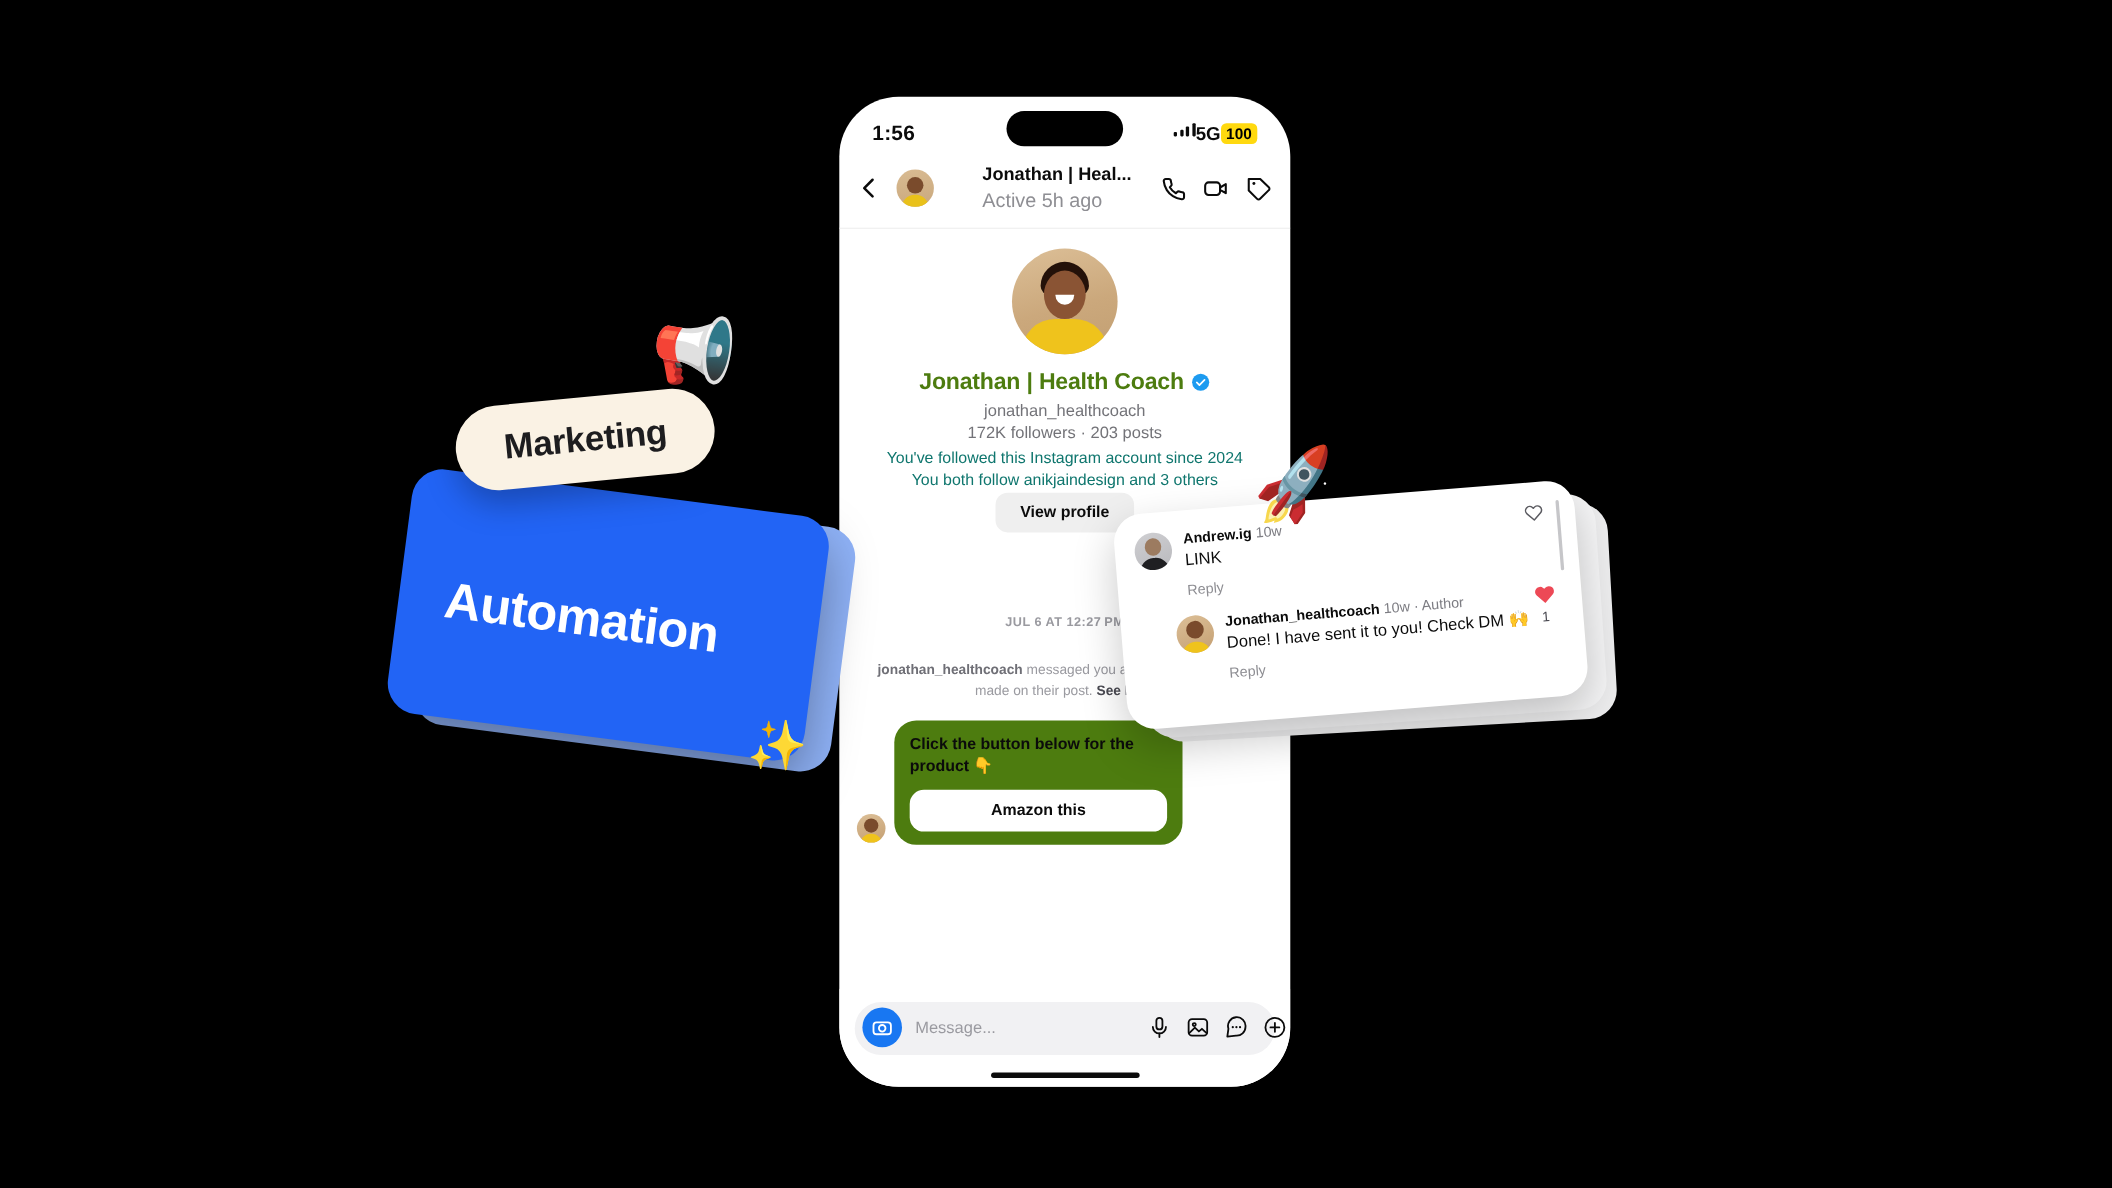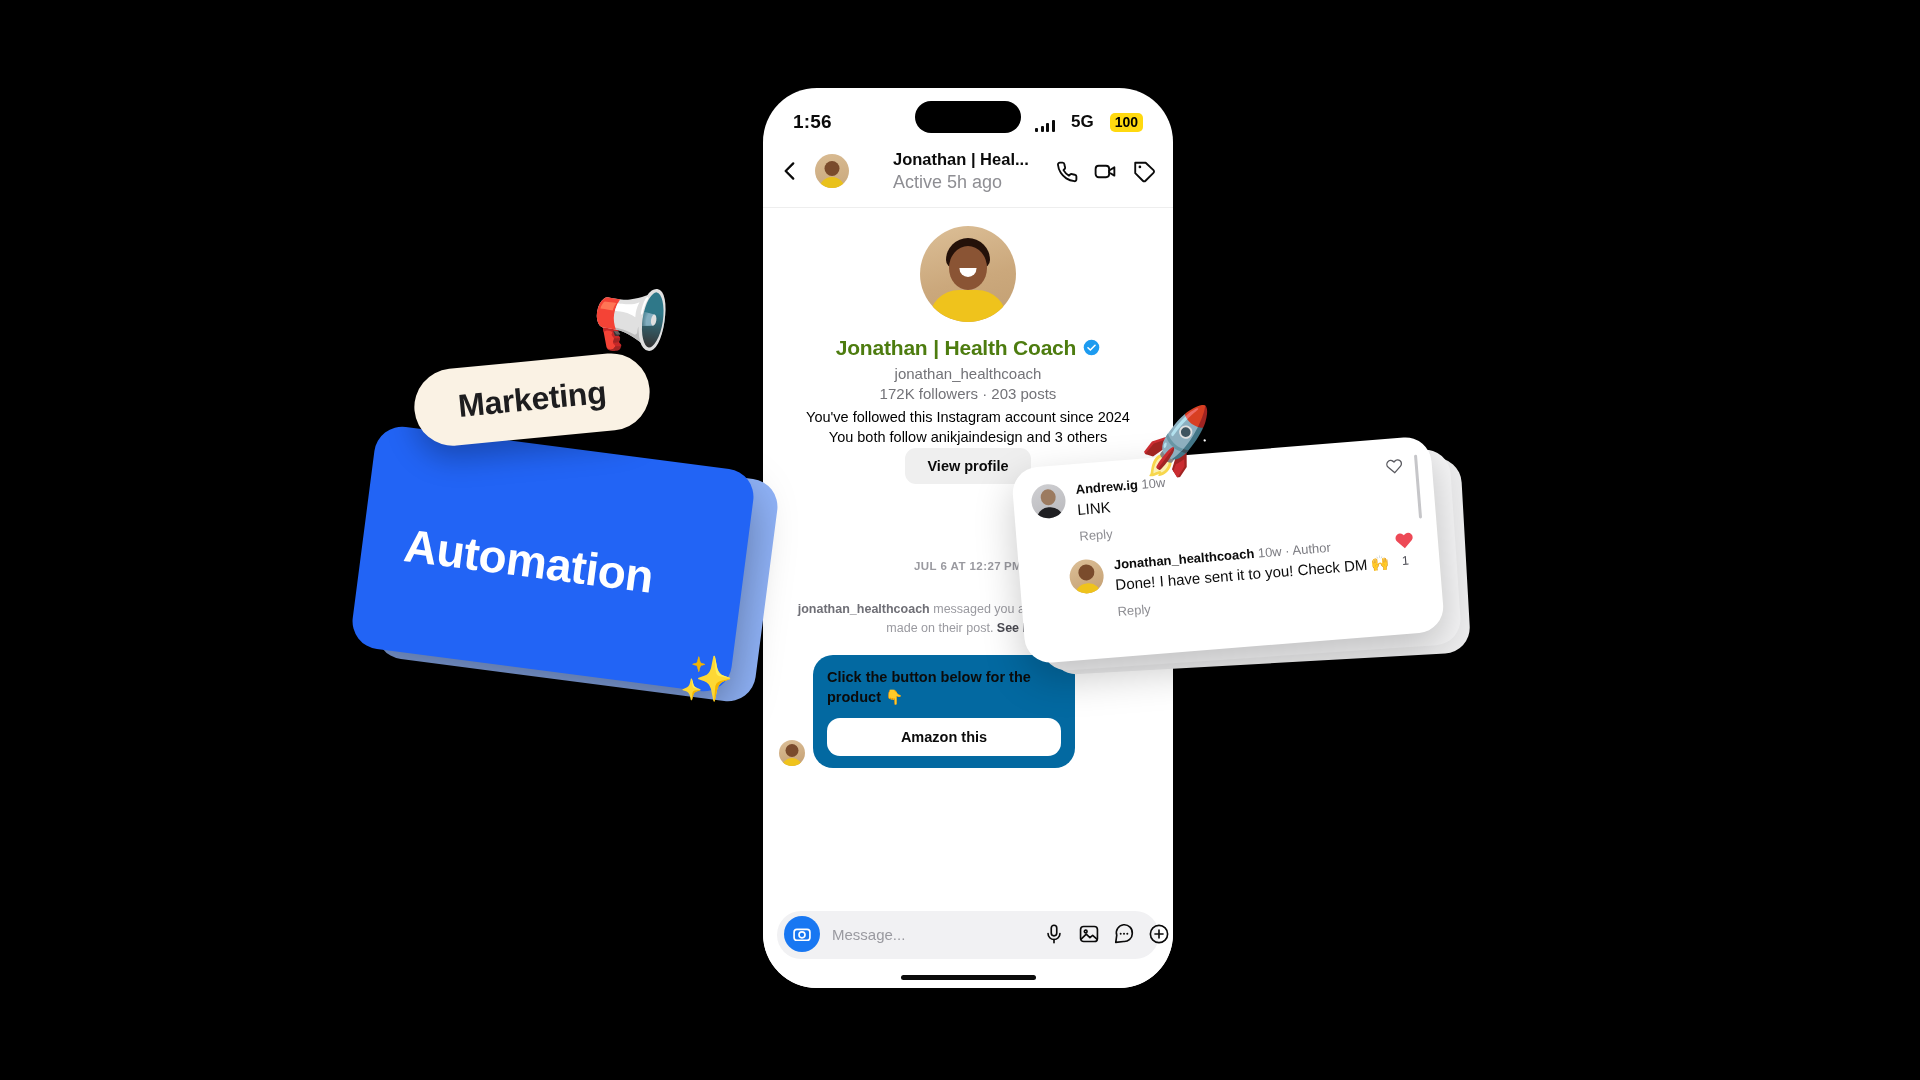--- a/index.html
+++ b/index.html
@@ -22,21 +22,21 @@
   .statusbar {
     position:relative; height:54px;
     display:flex; align-items:center; justify-content:space-between;
     padding:14px 30px 0 30px;
   }
   .sb-time { font-size:19px; font-weight:700; color:#0b0b0b; letter-spacing:.2px; }
   .island {
     position:absolute; left:50%; top:13px; transform:translateX(-50%);
     width:106px; height:32px; background:#000; border-radius:20px;
   }
-  .sb-right { display:flex; align-items:flex-end; gap:16px; }
+  .sb-right { display:flex; align-items:flex-start; gap:0; }
   .bars { display:flex; align-items:flex-end; gap:2.5px; height:12px; }
   .bars i { display:block; width:3px; background:#0b0b0b; border-radius:1px; }
   .bars i:nth-child(1){ height:4px; }
   .bars i:nth-child(2){ height:6.5px; }
   .bars i:nth-child(3){ height:9px; }
   .bars i:nth-child(4){ height:12px; }
   .sb-net { font-size:17px; font-weight:700; color:#0b0b0b; }
   .batt {
     background:#FFD90F; color:#000; font-size:14px; font-weight:800;
     border-radius:5px; padding:1px 5px 2px; line-height:1.15;
@@ -83,21 +83,21 @@
     width:38px; height:44px; border-radius:19px/22px; background:#8a5434; }
   .prof-av .smile { position:absolute; left:50%; top:44%; transform:translateX(-50%);
     width:17px; height:9px; border-radius:0 0 10px 10px; background:#fff; }
   .prof-av .shirt { position:absolute; left:50%; bottom:-10px; transform:translateX(-50%);
     width:78px; height:42px; border-radius:30px 30px 0 0; background:#EFC31C; }
   .prof-name-row { display:flex; align-items:center; justify-content:center; gap:7px; }
   .prof-name { font-size:21px; font-weight:700; color:#4d7c0f; letter-spacing:-.2px; }
   .verified { width:17px; height:17px; flex:none; }
   .prof-handle { font-size:15px; color:#737378; margin-top:5px; }
   .prof-stats { font-size:15px; color:#737378; margin-top:3px; }
-  .prof-line { font-size:14.5px; color:#000000; margin-top:6px; line-height:1.35; }
+  .prof-line { font-size:14.5px; color:#0f766e; margin-top:6px; line-height:1.35; }
   .prof-line.tight { margin-top:1px; }
   .view-profile {
     display:inline-block; margin-top:0;
     background:#EFEFEF; color:#0b0b0b;
     font-size:14.5px; font-weight:700;
     border:none; border-radius:11px; padding:10px 22px; cursor:pointer;
     font-family:"Liberation Sans", sans-serif;
   }
 
   
@@ -116,21 +116,21 @@
   .msg-row { display:flex; align-items:flex-end; gap:8px; }
   .msg-av {
     width:26px; height:26px; border-radius:50%; flex:none; margin-bottom:2px;
     background:linear-gradient(165deg,#dcbf97,#c49f72); position:relative; overflow:hidden;
   }
   .msg-av::before { content:""; position:absolute; left:50%; top:16%; transform:translateX(-50%);
     width:13px; height:13px; border-radius:50%; background:#7a4b2c; }
   .msg-av::after { content:""; position:absolute; left:50%; bottom:-4px; transform:translateX(-50%);
     width:21px; height:12px; border-radius:11px 11px 0 0; background:#EFC31C; }
   .bubble {
-    background:#0369a1; border-radius:20px; padding:13px 14px 12px;
+    background:#4d7c0f; border-radius:20px; padding:13px 14px 12px;
     max-width:262px;
   }
   .bubble-text { font-size:14.5px; font-weight:700; color:#0b0b0b; line-height:1.32; }
   .cta-btn {
     display:block; width:100%; margin-top:11px;
     background:#fff; border:none; border-radius:13px;
     padding:11px 10px; cursor:pointer;
     font-size:14.5px; font-weight:700; color:#0b0b0b;
     font-family:"Liberation Sans", sans-serif;
   }

